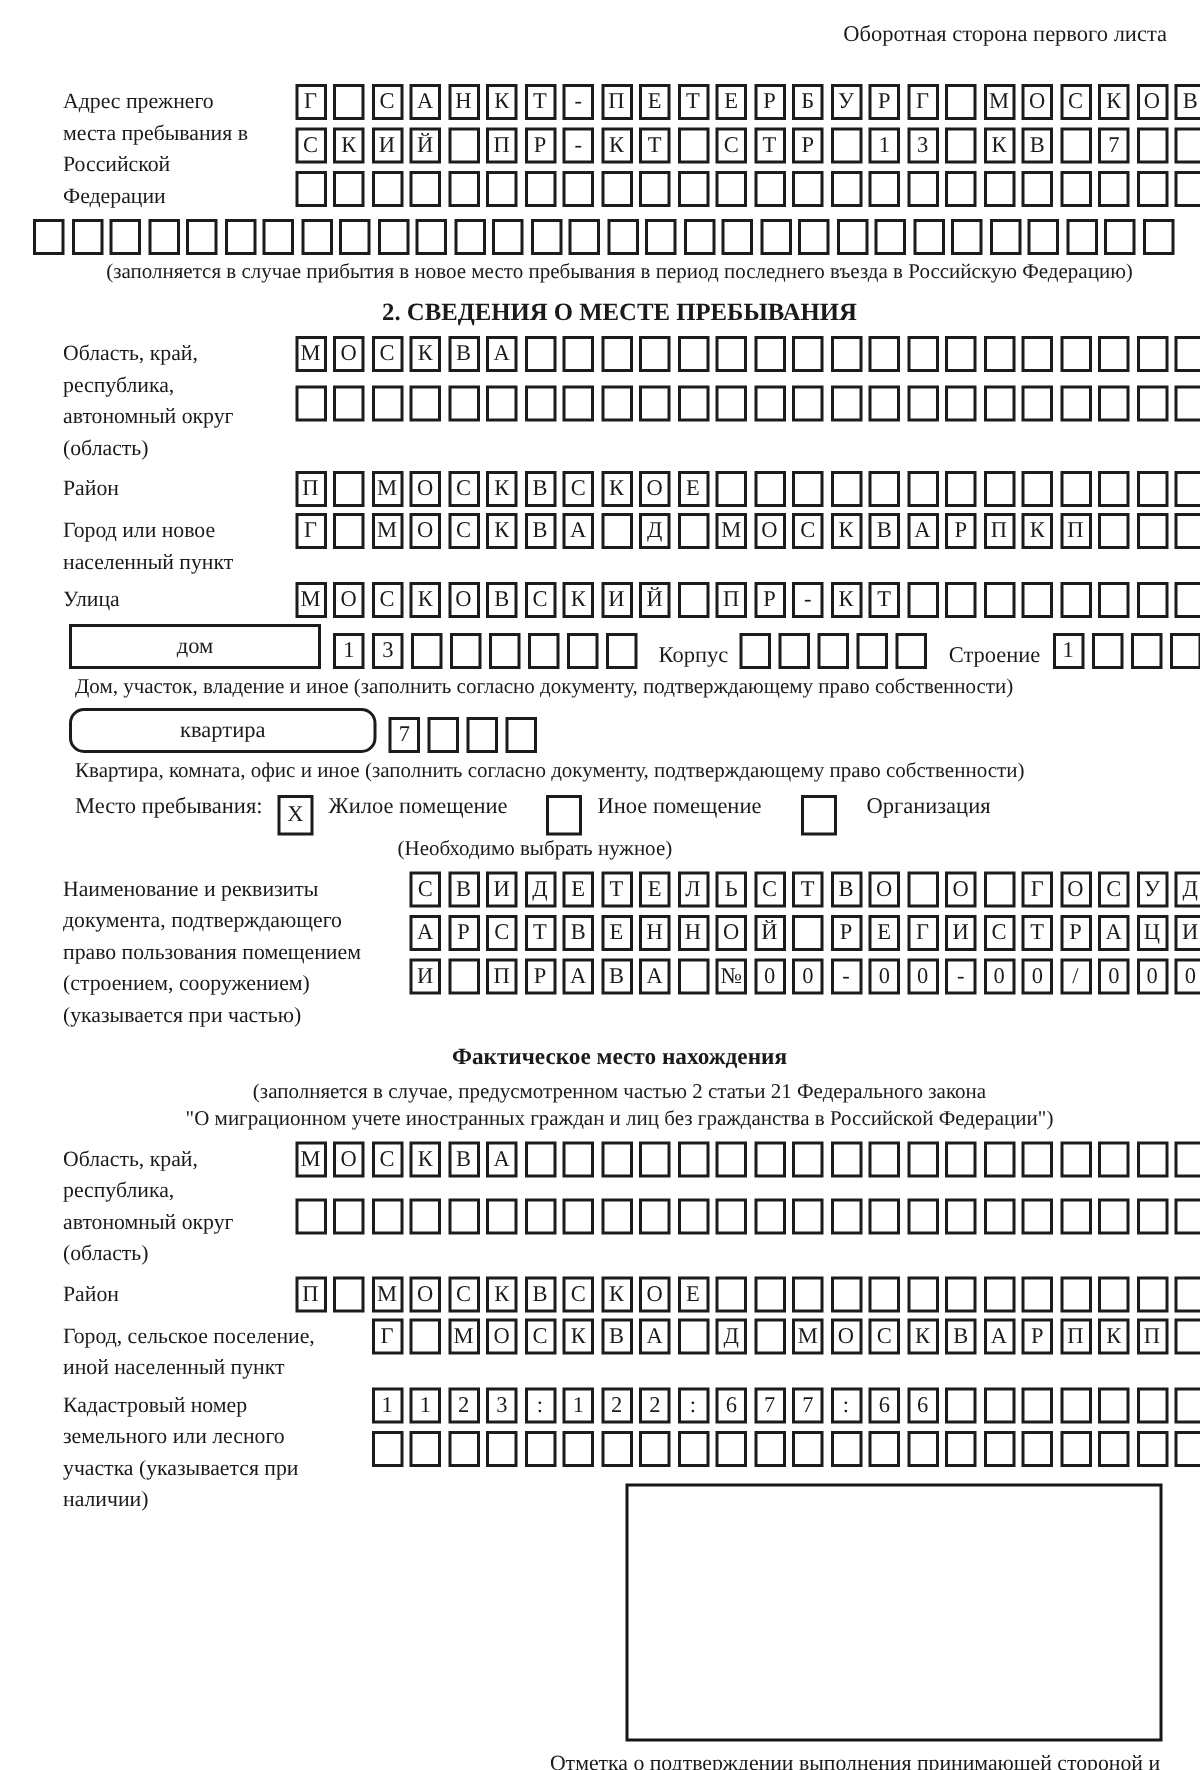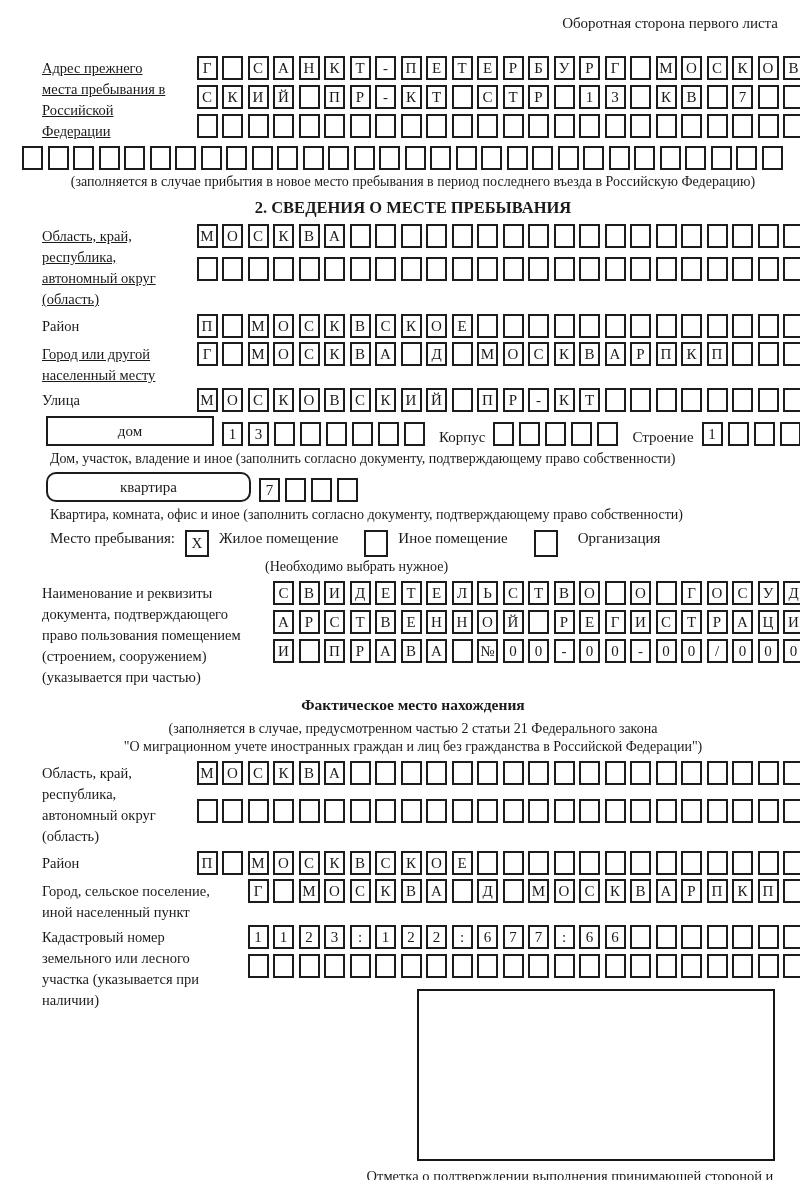--- a/index.html
+++ b/index.html
@@ -59,21 +59,21 @@
   .field.kadastr { margin-bottom:-22px; }
 
   .stamp-box {
     width:358px; height:172px; border:2px solid #161616;
     margin-left:395px; background:#fff;
   }
   .stamp-caption {
     width:480px; margin:6px 0 0 308px; text-align:center;
     font-size:14.5px; line-height:19px;
   }
-  .w150 { width:152px;text-decoration:underline; }
+  .w150 { width:152px; }
   .w180 { width:205px; }
   .w170 { width:185px; }
 </style>
 </head>
 <body>
 
 <div class="page">
 
   <div class="hdr">Оборотная сторона первого листа</div>
   <div style="height:24px"></div>
@@ -282,21 +282,21 @@
           <div class="cell"></div>
           <div class="cell"></div>
           <div class="cell"></div>
           <div class="cell"></div>
           <div class="cell"></div>
         </div>
     </div>
   </div>
 
   <div class="field" style="margin-bottom:2px;">
-    <div class="flabel w150">Город или другой населенный месту</div>
+    <div class="flabel w150">Город или новое населенный пункт</div>
     <div class="rows">
       <div class="cellrow">
           <div class="cell">Г</div>
           <div class="cell"></div>
           <div class="cell">М</div>
           <div class="cell">О</div>
           <div class="cell">С</div>
           <div class="cell">К</div>
           <div class="cell">В</div>
           <div class="cell">А</div>

